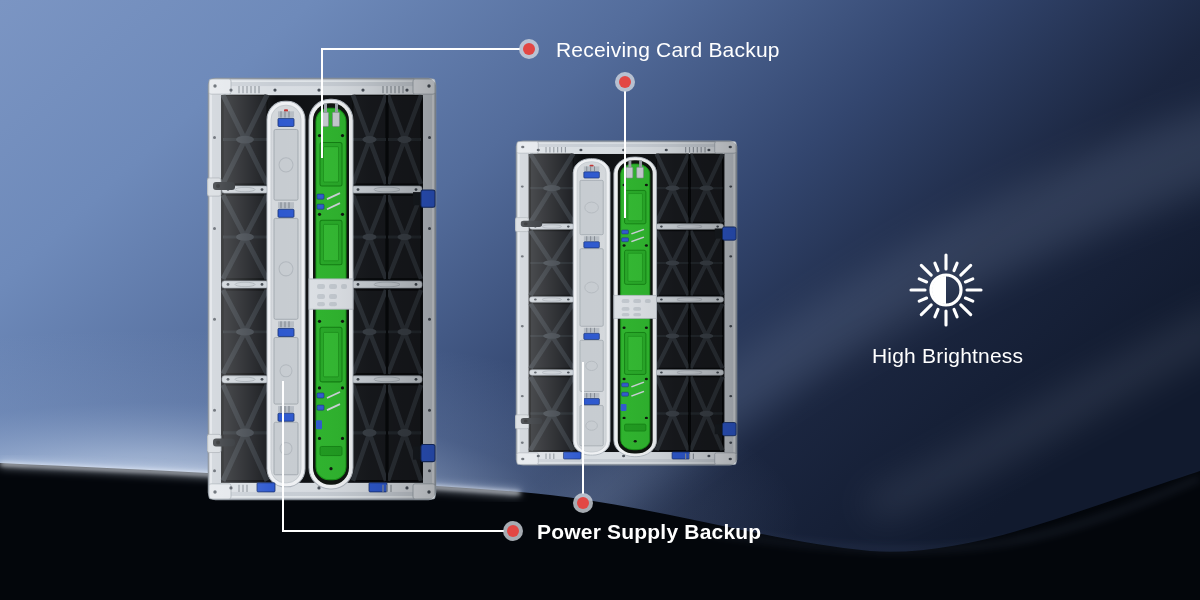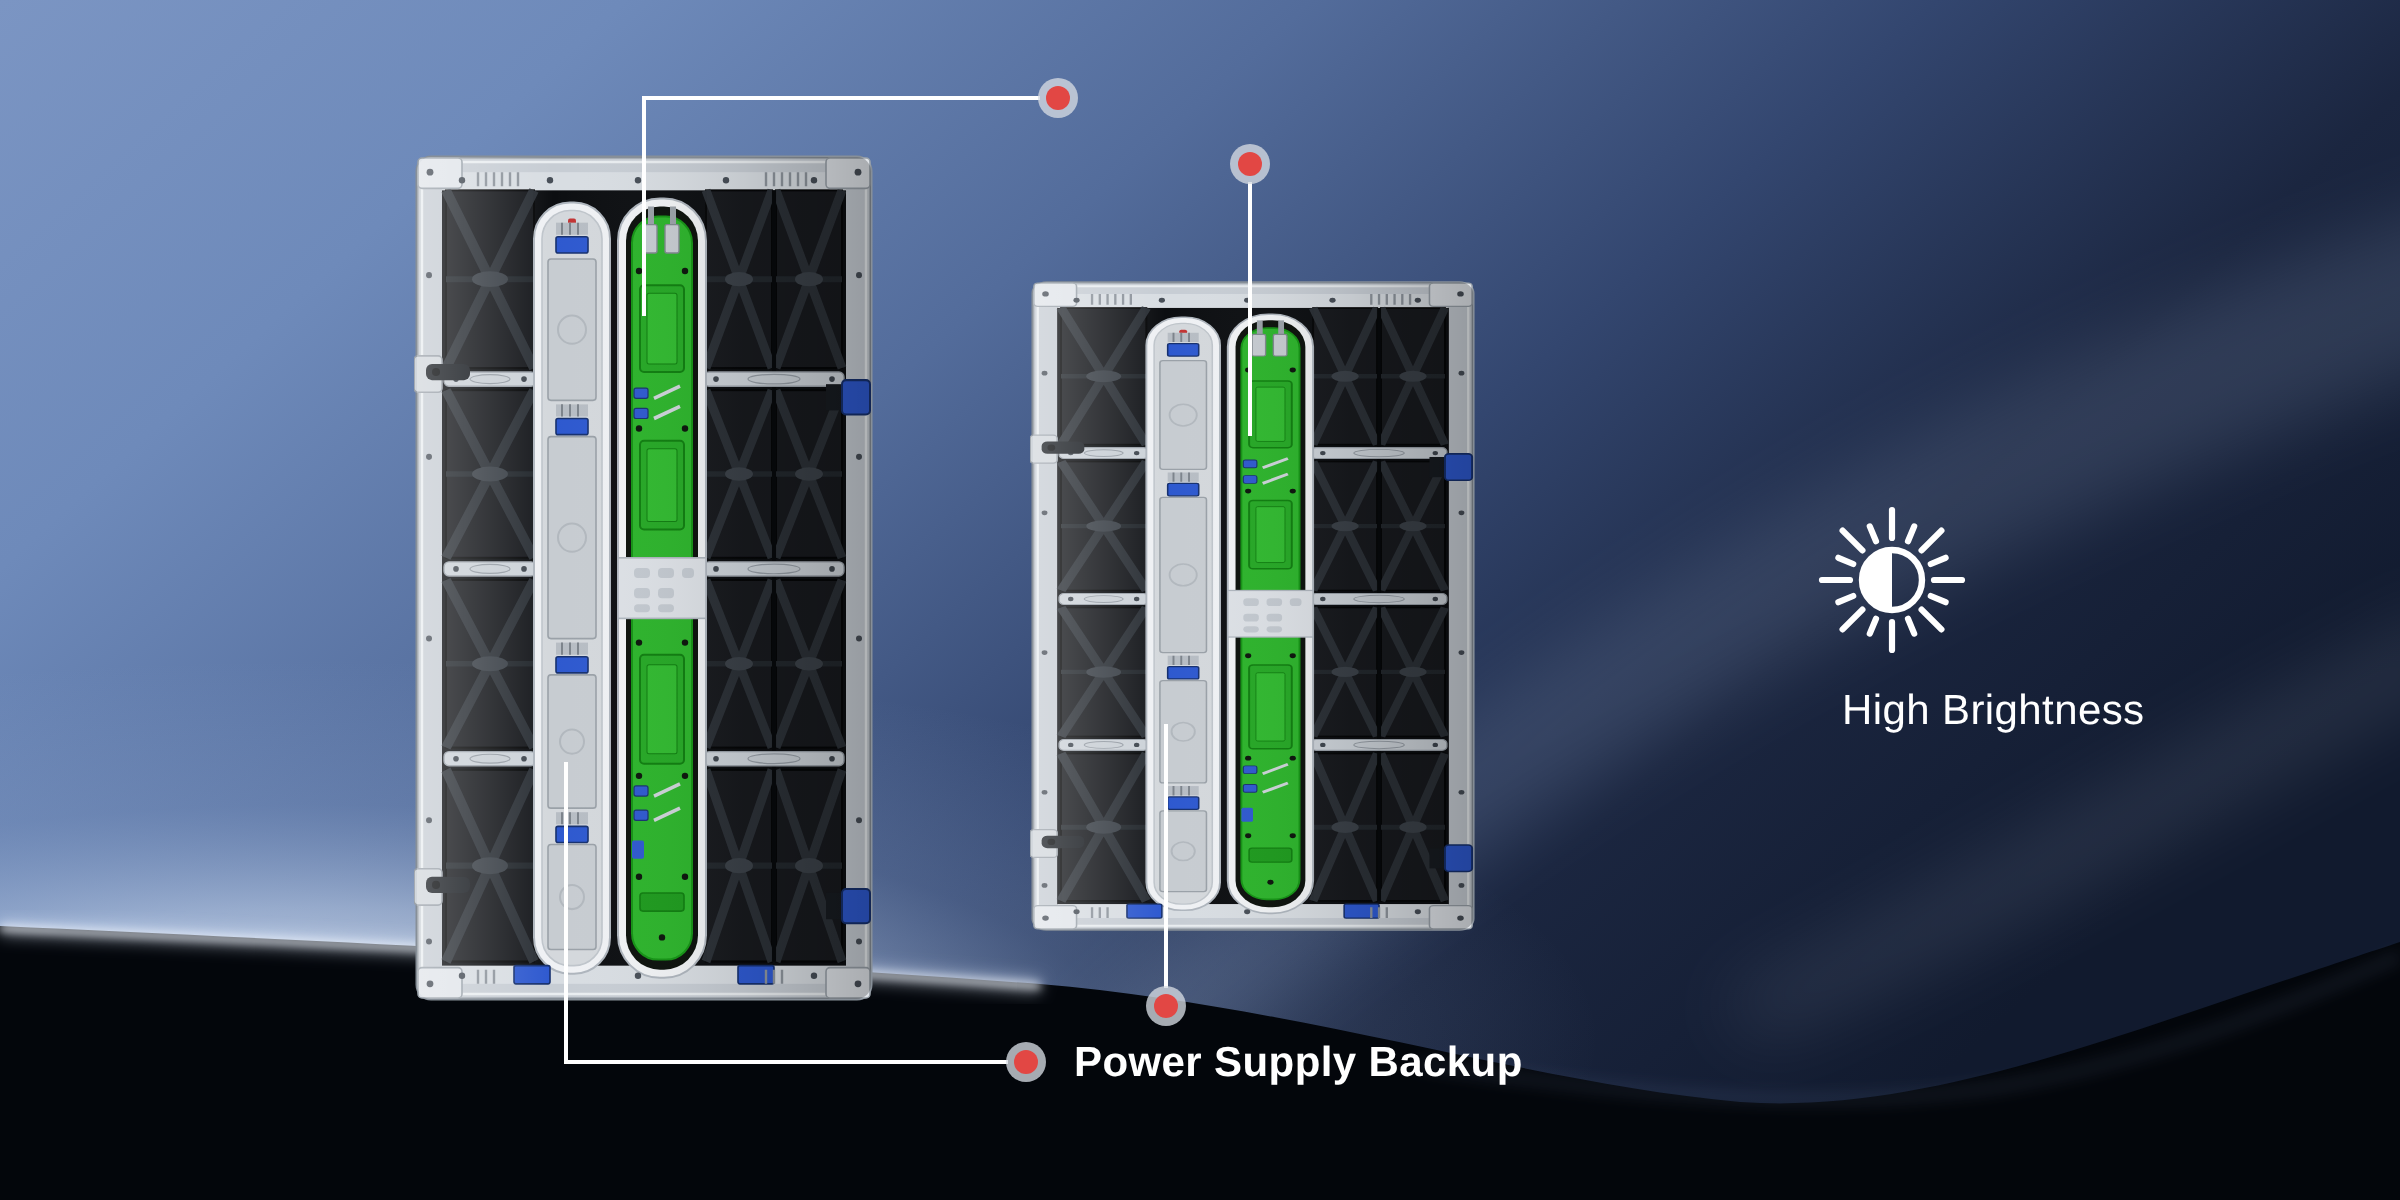--- a/index.html
+++ b/index.html
@@ -278,20 +278,21 @@
     <svg viewBox="0 0 230 420" preserveAspectRatio="none">
         <use href="#cabinet"></use>
       </svg>
   </div>
 
   <div class="line" style="left:322px;top:48px;width:198px;height:2px;"></div>
   <div class="line" style="left:321px;top:48px;width:2px;height:110px;"></div>
   <div class="dot" style="left:519px;top:39px;">
     <div class="dot-core"></div>
   </div>
+  <div class="callout-label" style="left:556px;top:37px;">Receiving Card Backup</div>
   <div class="dot" style="left:615px;top:72px;">
     <div class="dot-core"></div>
   </div>
   <div class="line" style="left:624px;top:91px;width:2px;height:127px;"></div>
 
   <div class="line" style="left:282px;top:381px;width:2px;height:150px;"></div>
   <div class="line" style="left:282px;top:530px;width:222px;height:2px;"></div>
   <div class="dot" style="left:503px;top:521px;">
     <div class="dot-core"></div>
   </div>
@@ -318,15 +319,15 @@
           <line x1="25.6" y1="53" x2="18.2" y2="56.1"></line>
         <line x1="25.6" y1="37" x2="18.2" y2="33.9"></line>
           <line x1="37" y1="25.6" x2="33.9" y2="18.2"></line>
         <line x1="53" y1="25.6" x2="56.1" y2="18.2"></line>
           <line x1="64.4" y1="37" x2="71.8" y2="33.9"></line>
       </g>
       <circle cx="45" cy="45" r="15" fill="none" stroke="#ffffff" stroke-width="3.2"></circle>
       <path d="M45 31 A14 14 0 0 0 45 59 Z" fill="#ffffff"></path>
     </svg>
   </div>
-  <div class="callout-label" style="left:921px;top:343px;">High Brightness</div>
+  <div class="callout-label" style="left:872px;top:343px;">High Brightness</div>
 
 </div>
 
 </body></html>

